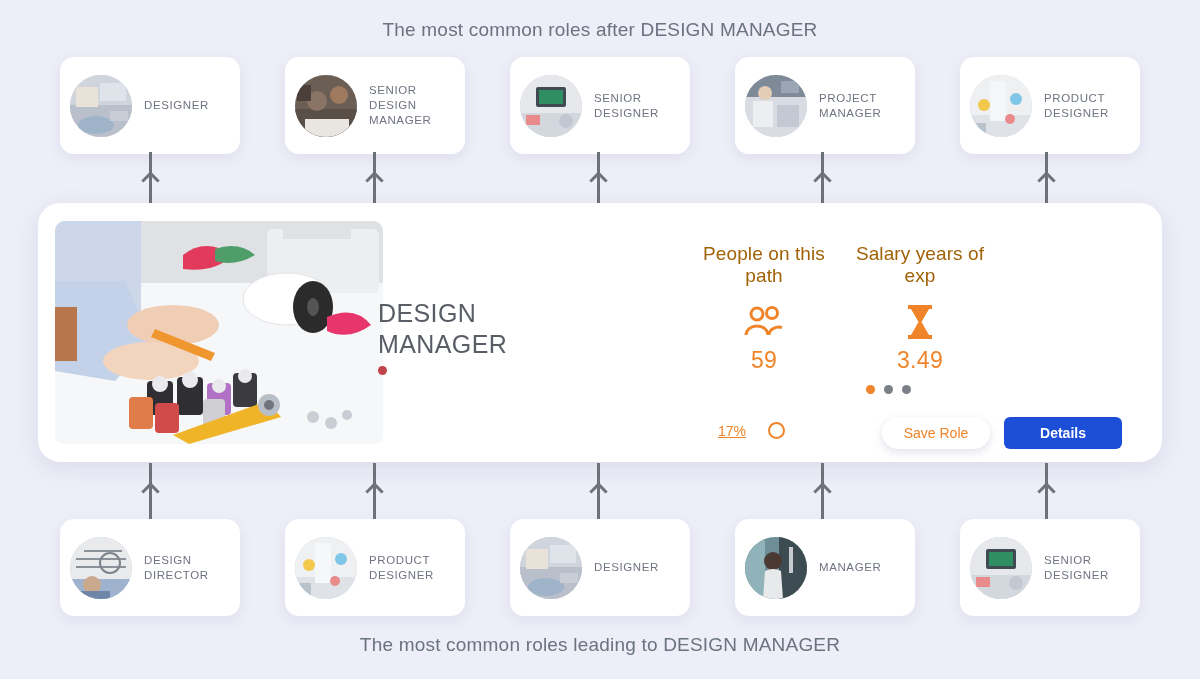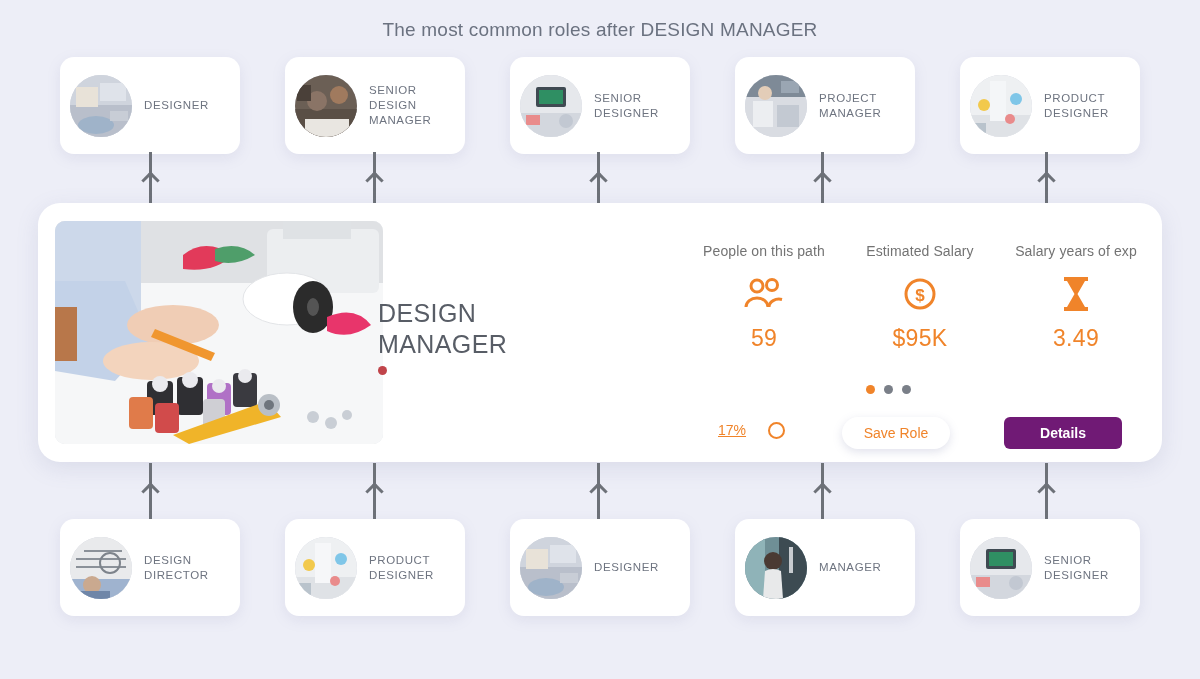--- a/index.html
+++ b/index.html
@@ -94,57 +94,57 @@
   }
   .title-dot {
     width: 9px; height: 9px; border-radius: 50%;
     background: #c0444a; margin-top: 6px;
   }
 
   
   .stats { position: absolute; left: 648px; top: 40px; width: 470px;
            display: flex; }
   .stat { width: 156px; text-align: center; }
-  .stat-label { font-size: 14px; color: #737373; letter-spacing: .1px; }
+  .stat-label { font-size: 19px; color: #a16207; letter-spacing: .1px; }
   .stat-icon { height: 40px; margin-top: 15px;
                display: flex; align-items: center; justify-content: center; }
   .stat-value {
-    font-size: 23px; color: #f0842a; margin-top: 11px; letter-spacing: .3px;
+    font-size: 23px; color: #f0842a; margin-top: 5px; letter-spacing: .3px;
   }
 
   
   .dots { position: absolute; left: 866px; top: 385px;
           display: flex; gap: 9px; }
   .dot { width: 9px; height: 9px; border-radius: 50%; background: #7a7f88; }
   .dot.active { background: #f0842a; }
 
   
   .pct {
     position: absolute; left: 718px; top: 422px;
-    display: flex; align-items: flex-start; gap: 22px;
+    display: flex; align-items: center; gap: 22px;
     font-size: 14px; color: #f0842a; text-decoration: underline;
   }
   .pct-ring {
     width: 17px; height: 17px; border-radius: 50%;
     border: 2px solid #f0842a;
   }
   .btn-save {
-    position: absolute; left: 842px; top: 417px;
+    position: absolute; left: 882px; top: 417px;
     width: 108px; height: 32px;
     background: #fff; border-radius: 16px;
     box-shadow: 0 3px 10px rgba(120,125,170,.22);
     color: #f0842a; font-size: 14px;
     display: flex; align-items: center; justify-content: center;
     border: none; cursor: pointer;
     font-family: "Liberation Sans", sans-serif;
   }
   .btn-details {
     position: absolute; left: 1004px; top: 417px;
     width: 118px; height: 32px;
-    background: #701a75; border-radius: 6px;
+    background: #1d4ed8; border-radius: 6px;
     color: #fff; font-size: 14px; font-weight: 700;
     display: flex; align-items: center; justify-content: center;
     border: none; cursor: pointer;
     font-family: "Liberation Sans", sans-serif;
   }
 </style>
 </head>
 <body>
 
 <div class="stage">
@@ -305,30 +305,20 @@
           <svg width="40" height="32" viewBox="0 0 40 32">
             <circle cx="13" cy="8" r="6" fill="none" stroke="#f0842a" stroke-width="3"></circle>
             <circle cx="28" cy="7" r="5.5" fill="none" stroke="#f0842a" stroke-width="3"></circle>
             <path d="M2 29 a11 9 0 0 1 22 0" fill="none" stroke="#f0842a" stroke-width="3"></path>
             <path d="M25 29 a10 8 0 0 1 13 -7.5" fill="none" stroke="#f0842a" stroke-width="3"></path>
           </svg>
         </div>
         <div class="stat-value">59</div>
       </div>
 
-      <div class="stat">
-        <div class="stat-label">Estimated Salary</div>
-        <div class="stat-icon">
-          <svg width="36" height="36" viewBox="0 0 36 36">
-            <circle cx="18" cy="18" r="14" fill="none" stroke="#f0842a" stroke-width="3"></circle>
-            <text x="18" y="25" text-anchor="middle" font-size="17" font-family="Liberation Sans, sans-serif" font-weight="bold" fill="#f0842a">$</text>
-          </svg>
-        </div>
-        <div class="stat-value">$95K</div>
-      </div>
 
       <div class="stat">
         <div class="stat-label">Salary years of exp</div>
         <div class="stat-icon">
           <svg width="30" height="36" viewBox="0 0 30 36">
             <rect x="3" y="1" width="24" height="4" fill="#f0842a"></rect>
             <rect x="3" y="31" width="24" height="4" fill="#f0842a"></rect>
             <path d="M6 5 L24 5 L16.5 18 L24 31 L6 31 L13.5 18 Z" fill="#f0842a"></path>
           </svg>
         </div>
@@ -441,14 +431,15 @@
           <rect x="19" y="15" width="24" height="14" fill="#2f8f63"></rect>
           <rect x="6" y="40" width="14" height="10" fill="#e98b8b"></rect>
           <circle cx="46" cy="46" r="7" fill="#c2c8d2"></circle>
         </svg>
       </div>
       <div class="role-label">SENIOR
 DESIGNER</div>
     </div>
   </div>
 
+  <div class="caption caption-bottom">The most common roles leading to DESIGN MANAGER</div>
 
 </div>
 
 </body></html>

